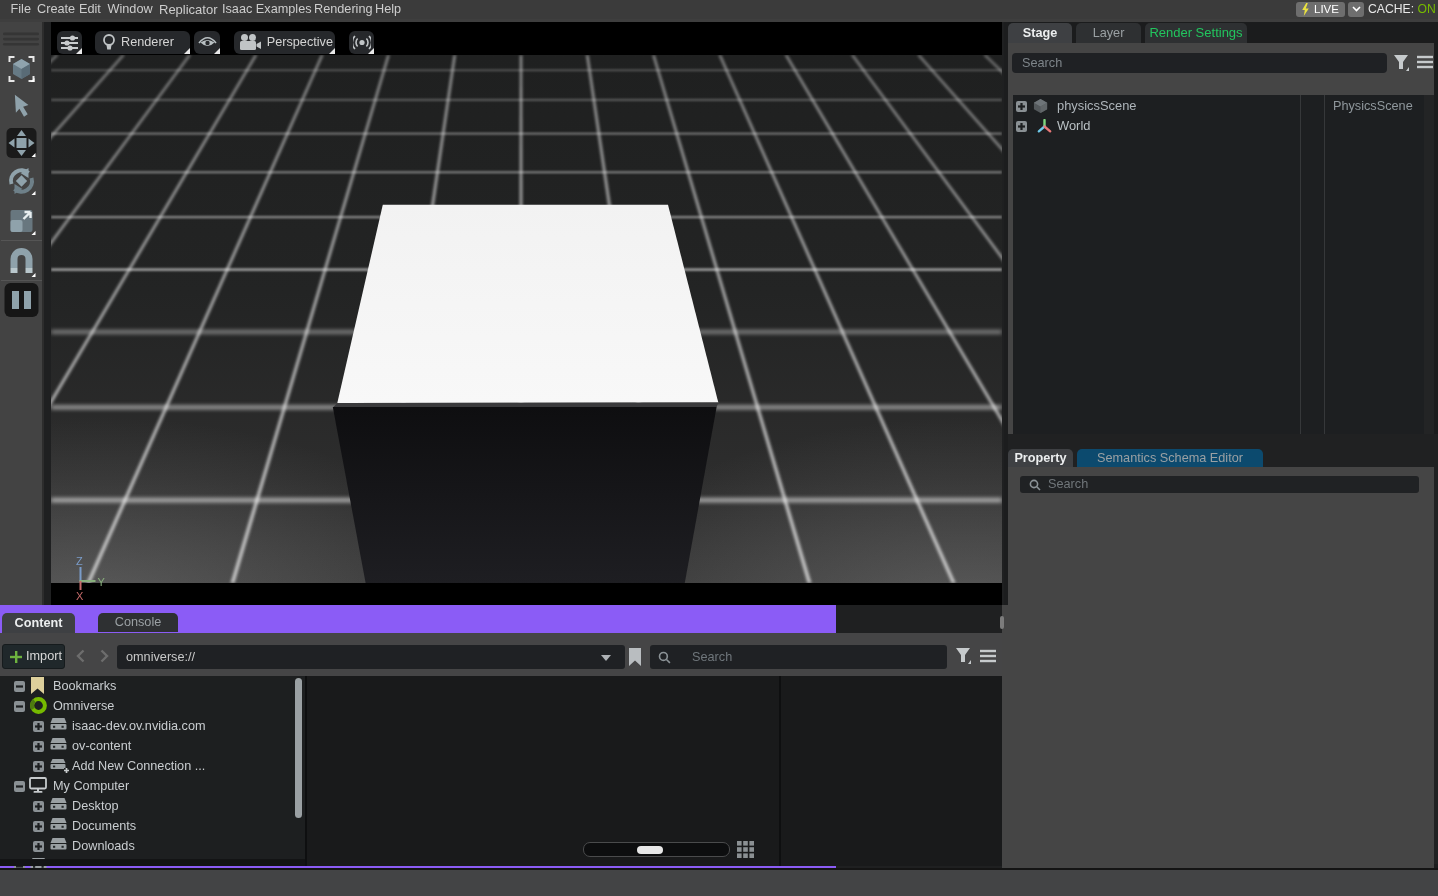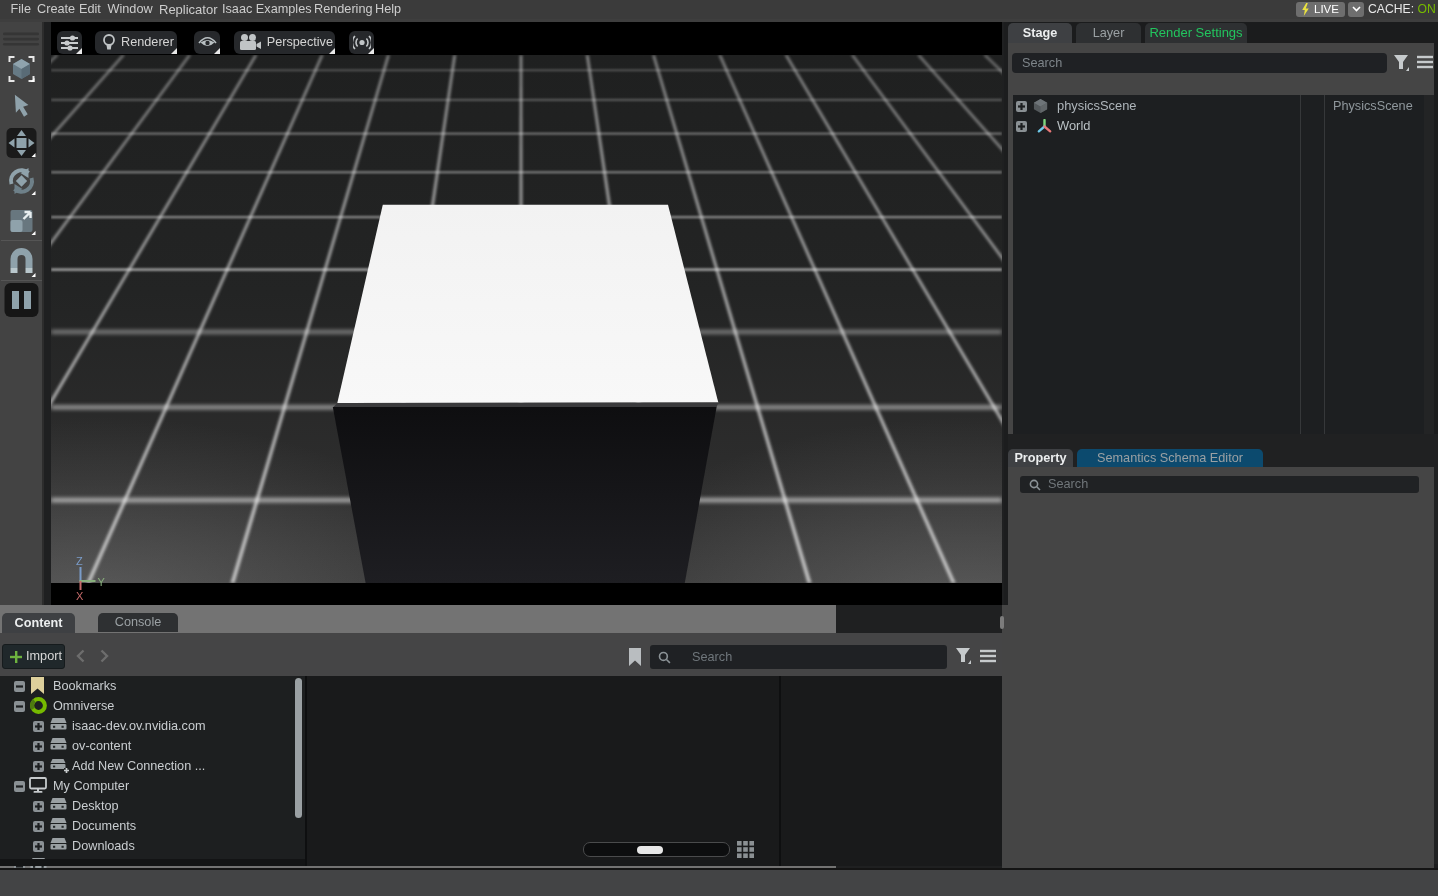--- a/index.html
+++ b/index.html
@@ -176,21 +176,21 @@
 <g fill="#c9ccce">
           <circle cx="11.5" cy="3" r="2.6"></circle>
           <circle cx="6" cy="8" r="2.6"></circle>
           <circle cx="9" cy="13" r="2.6"></circle>
         </g>
       </svg>
       <svg class="abs" style="right:0;bottom:0" width="6" height="6">
         <path d="M6 0 L6 6 L0 6 Z" fill="#e8e8e8"></path>
       </svg>
     </div>
-<div class="abs" style="left:44px;top:9px;width:82px;height:23px;background:#26282b;border-radius:6px;">
+<div class="abs" style="left:44px;top:9px;width:95px;height:23px;background:#26282b;border-radius:6px;">
       <svg class="abs" style="left:7px;top:3px" width="14" height="17" viewBox="0 0 14 17">
 <circle cx="7" cy="6" r="5" fill="none" stroke="#c0c4c6" stroke-width="1.8"></circle>
 <path d="M4.5 10.5 L9.5 10.5 L8.8 15.5 L5.2 15.5 Z" fill="#c0c4c6"></path>
       </svg>
 <div class="abs" style="left:26px;top:0;height:23px;line-height:23px;font-size:12.7px;color:#d4d4d4;">Renderer</div>
       <svg class="abs" style="right:0;bottom:0" width="6" height="6">
         <path d="M6 0 L6 6 L0 6 Z" fill="#e8e8e8"></path>
       </svg>
     </div>
 <div class="abs" style="left:142.6px;top:9px;width:26.7px;height:23px;background:#26282b;border-radius:6px;">
@@ -288,37 +288,43 @@
 <div class="abs" style="left:0;top:33px;width:426px;height:401px;background:#454545;">
 <div class="abs" style="left:12px;top:9px;width:399px;height:17px;background:#202224;border-radius:3px;">
 <svg class="abs" style="left:9px;top:2.5px" width="12" height="12" viewBox="0 0 12 12">
           <circle cx="5" cy="5" r="3.6" fill="none" stroke="#8b9296" stroke-width="1.6"></circle>
           <line x1="7.8" y1="7.8" x2="11" y2="11" stroke="#8b9296" stroke-width="1.6"></line>
         </svg>
 <div class="abs" style="left:28px;top:0;height:17px;line-height:17px;font-size:12.7px;color:#70767a;">Search</div>
       </div>
 </div>
 </div>
-<div class="abs" style="left:0;top:605px;width:836px;height:263px;background:#737373;">
+<div class="abs" style="left:0;top:605px;width:836px;height:263px;background:#8b5cf6;">
 <div class="abs" style="left:2px;top:8px;width:73px;height:20px;background:#3e4043;border-radius:5px 5px 0 0;text-align:center;line-height:20px;font-size:12.7px;color:#eceeef;font-weight:bold;">Content</div>
 <div class="abs" style="left:83px;top:8px;width:80px;height:19px;background:#2e3032;border-radius:5px 5px 0 0;text-align:center;line-height:19px;font-size:12.7px;color:#9aa0a3;margin-left:15px;">Console</div>
 <div class="abs" style="left:0;top:28px;width:1002px;height:43px;background:#454546;">
 <div class="abs" style="left:2px;top:11px;width:63px;height:25px;background:#20282b;border-radius:3px;border:1px solid #161b1d;">
 <svg class="abs" style="left:7px;top:6px" width="12" height="12" viewBox="0 0 12 12">
           <rect x="5" y="0" width="2.4" height="12" fill="#6db33f"></rect>
           <rect x="0" y="4.8" width="12" height="2.4" fill="#6db33f"></rect>
         </svg>
 <div class="abs" style="left:23px;top:0;height:23px;line-height:23px;font-size:12.7px;color:#d8d8d8;">Import</div>
       </div>
 <svg class="abs" style="left:76px;top:16px" width="9" height="14" viewBox="0 0 9 14">
         <path d="M7.5 1.5 L2 7 L7.5 12.5" stroke="#6d6d6d" stroke-width="2.4" fill="none"></path>
       </svg>
 <svg class="abs" style="left:100px;top:16px" width="9" height="14" viewBox="0 0 9 14">
         <path d="M1.5 1.5 L7 7 L1.5 12.5" stroke="#6d6d6d" stroke-width="2.4" fill="none"></path>
       </svg>
+<div class="abs" style="left:117px;top:12px;width:508px;height:24px;background:#1f2124;border-radius:3px;">
+ <div class="abs" style="left:9px;top:0;height:24px;line-height:24px;font-size:12.7px;color:#c8c8c8;">omniverse://</div>
+ <svg class="abs" style="right:14px;top:9.5px" width="10" height="6" viewBox="0 0 10 6">
+          <path d="M0 0 L10 0 L5 6 Z" fill="#aeb2b5"></path>
+        </svg>
+      </div>
 <svg class="abs" style="left:629px;top:15px" width="12" height="18" viewBox="0 0 12 18">
         <path d="M0 0 L12 0 L12 18 L6 12.5 L0 18 Z" fill="#b9bdc0"></path>
       </svg>
 <div class="abs" style="left:650px;top:12px;width:297px;height:24px;background:#1f2124;border-radius:3px;">
  <svg class="abs" style="left:8px;top:5.5px" width="13" height="13" viewBox="0 0 12 12">
           <circle cx="5" cy="5" r="3.6" fill="none" stroke="#8b9296" stroke-width="1.5"></circle>
           <line x1="7.8" y1="7.8" x2="11" y2="11" stroke="#8b9296" stroke-width="1.5"></line>
         </svg>
  <div class="abs" style="left:42px;top:0;height:24px;line-height:24px;font-size:12.7px;color:#6f767b;">Search</div>
       </div>

